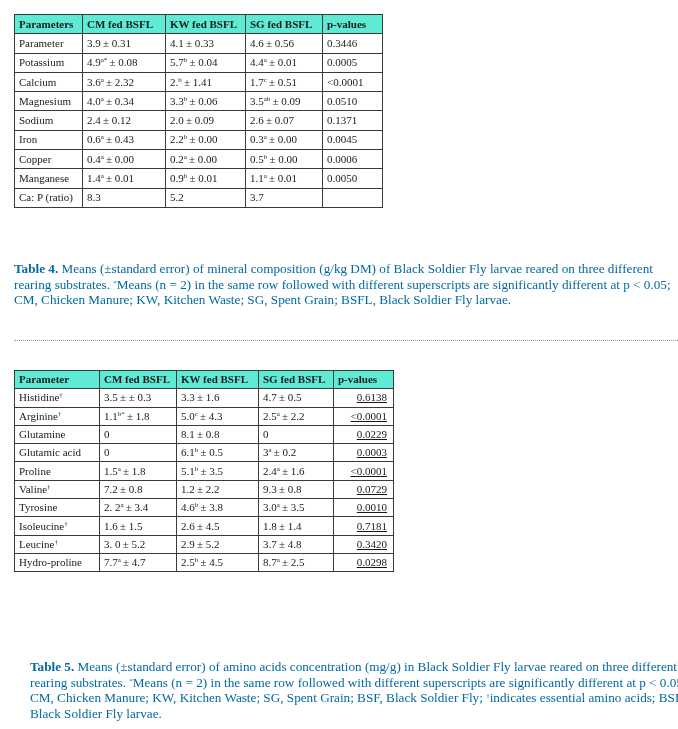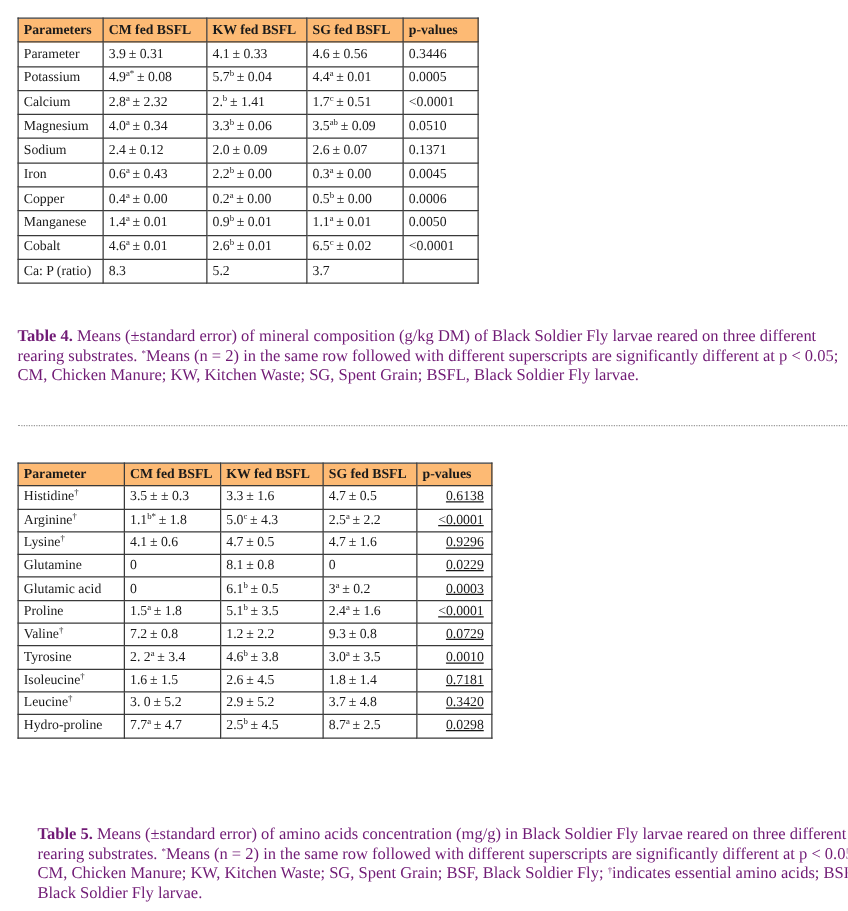--- a/index.html
+++ b/index.html
@@ -8,33 +8,33 @@
     font-family: "Liberation Serif", "DejaVu Serif", serif; color: #1a1a1a;
   }
   table.data {
     position: absolute; border-collapse: collapse; table-layout: fixed;
     font-size: 11px; line-height: 1;
   }
   table.data th, table.data td {
     border: 1px solid #3a3a3a; padding: 0 4px; white-space: nowrap; text-align: left;
   }
   table.data th {
-    background: #fdba74; font-weight: bold; color: #1a1a1a;
+    background: #5eead4; font-weight: bold; color: #1a1a1a;
   }
   table.data { border: 1.5px solid #2a2a2a; }
   #t4 { left: 14px; top: 14px; width: 368px; }
   #t4 th, #t4 td { height: 18.3px; }
   #t5 { left: 14px; top: 370px; width: 380px; }
   #t5 th, #t5 td { height: 17.3px; }
   #t5 td.pv { text-align: right; padding-right: 6px; text-decoration: underline; }
   #t5 th.pv { text-align: left; }
   sup { font-size: 7px; line-height: 0; vertical-align: 4px; }
   .caption {
     position: absolute; left: 14px; width: 664px;
-    font-size: 13.2px; line-height: 15.6px; color: #701a75;
+    font-size: 13.2px; line-height: 15.6px; color: #0369a1;
   }
   .caption b { font-weight: bold; }
   #cap4 { top: 261px; }
   #cap5 { top: 659px; margin-left: 16px; }
   .divider {
     position: absolute; left: 14px; right: 0; top: 340px;
     border-top: 1px dotted #9a9a9a; height: 0;
   }
 </style>
 </head>
@@ -67,21 +67,21 @@
       </tr>
       <tr>
         <td>Potassium</td>
         <td><span>4.9</span><sup>a*</sup><span> ± 0.08</span></td>
         <td><span>5.7</span><sup>b</sup><span> ± 0.04</span></td>
         <td><span>4.4</span><sup>a</sup><span> ± 0.01</span></td>
         <td>0.0005</td>
       </tr>
       <tr>
         <td>Calcium</td>
-        <td><span>2.8</span><sup>a</sup><span> ± 2.32</span></td>
+        <td><span>3.6</span><sup>a</sup><span> ± 2.32</span></td>
         <td><span>2.</span><sup>b</sup><span> ± 1.41</span></td>
         <td><span>1.7</span><sup>c</sup><span> ± 0.51</span></td>
         <td>&lt;0.0001</td>
       </tr>
       <tr>
         <td>Magnesium</td>
         <td><span>4.0</span><sup>a</sup><span> ± 0.34</span></td>
         <td><span>3.3</span><sup>b</sup><span> ± 0.06</span></td>
         <td><span>3.5</span><sup>ab</sup><span> ± 0.09</span></td>
         <td>0.0510</td>
@@ -106,27 +106,20 @@
         <td><span>0.2</span><sup>a</sup><span> ± 0.00</span></td>
         <td><span>0.5</span><sup>b</sup><span> ± 0.00</span></td>
         <td>0.0006</td>
       </tr>
       <tr>
         <td>Manganese</td>
         <td><span>1.4</span><sup>a</sup><span> ± 0.01</span></td>
         <td><span>0.9</span><sup>b</sup><span> ± 0.01</span></td>
         <td><span>1.1</span><sup>a</sup><span> ± 0.01</span></td>
         <td>0.0050</td>
-      </tr>
-      <tr>
-        <td>Cobalt</td>
-        <td><span>4.6</span><sup>a</sup><span> ± 0.01</span></td>
-        <td><span>2.6</span><sup>b</sup><span> ± 0.01</span></td>
-        <td><span>6.5</span><sup>c</sup><span> ± 0.02</span></td>
-        <td>&lt;0.0001</td>
       </tr>
       <tr>
         <td>Ca: P (ratio)</td>
         <td><span>8.3</span><sup></sup><span></span></td>
         <td><span>5.2</span><sup></sup><span></span></td>
         <td><span>3.7</span><sup></sup><span></span></td>
         <td></td>
       </tr>
     </tbody>
 </table>
@@ -161,27 +154,20 @@
         <td class="pv">0.6138</td>
       </tr>
       <tr>
         <td><span>Arginine</span><sup>†</sup></td>
         <td><span>1.1</span><sup>b*</sup><span> ± 1.8</span></td>
         <td><span>5.0</span><sup>c</sup><span> ± 4.3</span></td>
         <td><span>2.5</span><sup>a</sup><span> ± 2.2</span></td>
         <td class="pv">&lt;0.0001</td>
       </tr>
       <tr>
-        <td><span>Lysine</span><sup>†</sup></td>
-        <td><span>4.1</span><sup></sup><span> ± 0.6</span></td>
-        <td><span>4.7</span><sup></sup><span> ± 0.5</span></td>
-        <td><span>4.7</span><sup></sup><span> ± 1.6</span></td>
-        <td class="pv">0.9296</td>
-      </tr>
-      <tr>
         <td><span>Glutamine</span><sup></sup></td>
         <td><span>0</span><sup></sup><span></span></td>
         <td><span>8.1</span><sup></sup><span> ± 0.8</span></td>
         <td><span>0</span><sup></sup><span></span></td>
         <td class="pv">0.0229</td>
       </tr>
       <tr>
         <td><span>Glutamic acid</span><sup></sup></td>
         <td><span>0</span><sup></sup><span></span></td>
         <td><span>6.1</span><sup>b</sup><span> ± 0.5</span></td>

